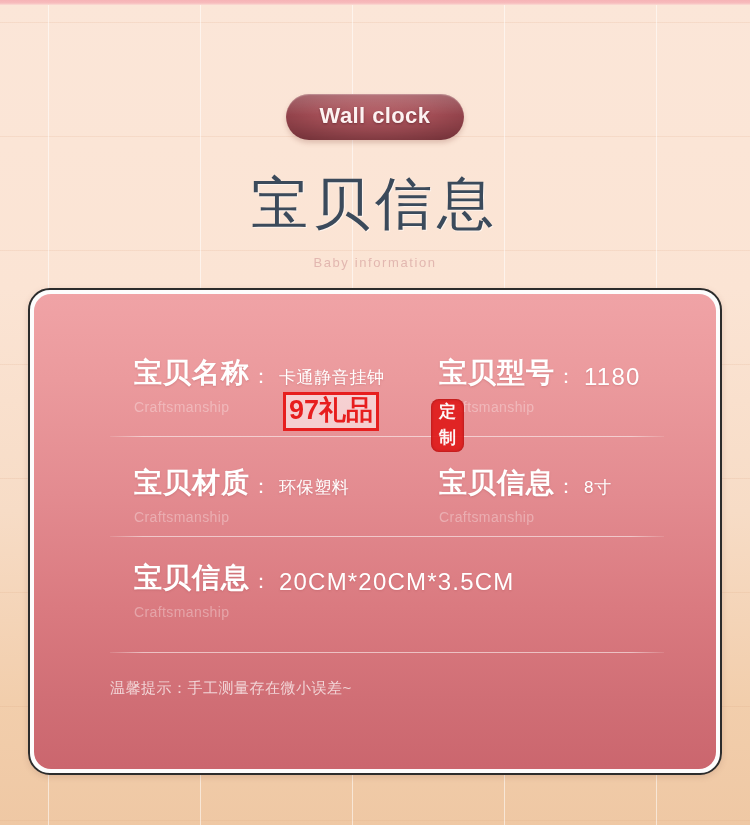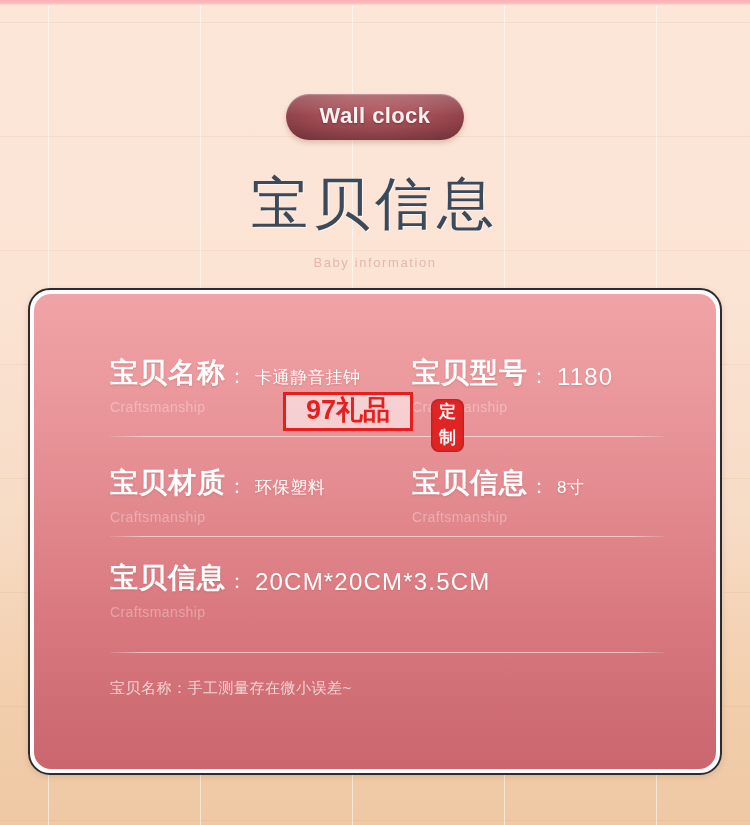--- a/index.html
+++ b/index.html
@@ -102,21 +102,21 @@
       #d06e75 86%,
       #cb666e 100%);
   }
 
   .row {
     position:absolute;
     left:0; right:0;
     display:flex;
   }
 
-  .col { position:relative; }
+  .col { position:relative;margin-left:24px; }
   .col-l { width:348px; padding-left:76px; }
   .col-r { width:330px; padding-left:30px; }
 
   .label {
     display:inline-block;
     font-size:28px;
     font-weight:bold;
     color:#ffffff;
     letter-spacing:1px;
     vertical-align:middle;
@@ -170,21 +170,21 @@
     color:rgba(255,255,255,.70);
     letter-spacing:.5px;
   }
 
   
   #wm-box {
     position:absolute;
     left:283px; top:392px;
     border:3px solid #e71e1e;
     background:rgba(255,255,255,.55);
-    padding:1px 20px 3px;
+    padding:1px 3px 3px;
     font-size:27px;
     font-weight:bold;
     color:#e71e1e;
     letter-spacing:0px;
     line-height:1.08;
   }
 
   #wm-seal {
     position:absolute;
     left:431px; top:399px;
@@ -245,21 +245,21 @@
 
       <div class="row" style="top:265px;">
         <div class="col col-l" style="width:600px;">
           <span class="label">宝贝信息</span><span class="colon">：</span><span class="value num">20CM*20CM*3.5CM</span>
           <span class="craft">Craftsmanship</span>
         </div>
       </div>
 
       <div class="divider" style="top:358px;"></div>
 
-      <div id="tip" style="top:385px;">宝贝名称：手工测量存在微小误差~</div>
+      <div id="tip" style="top:385px;">温馨提示：手工测量存在微小误差~</div>
 
     </div>
   </div>
 
   <div id="wm-box">97礼品</div>
   <div id="wm-seal">定制</div>
 
 </div>
 
 </body></html>

